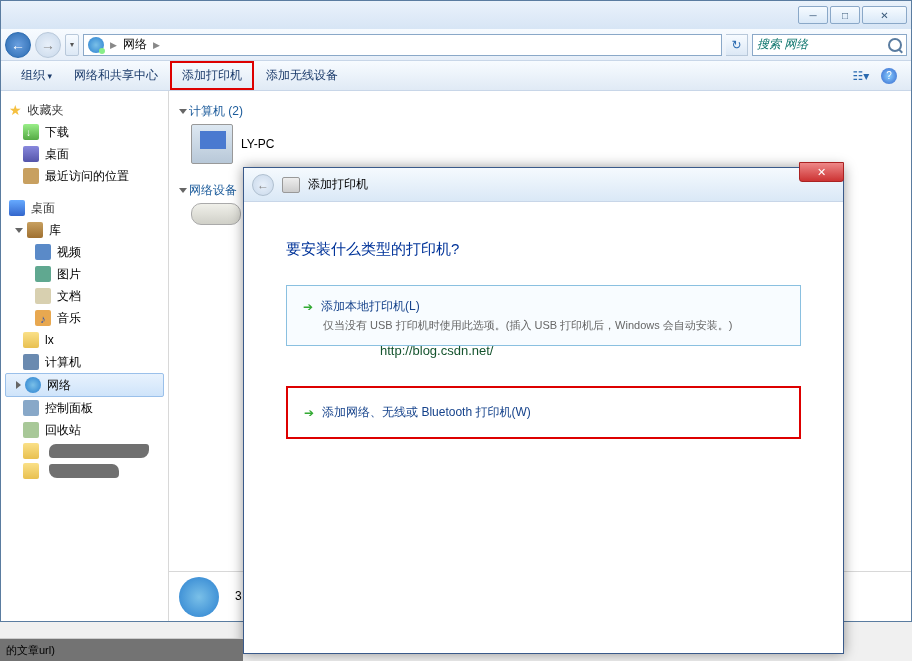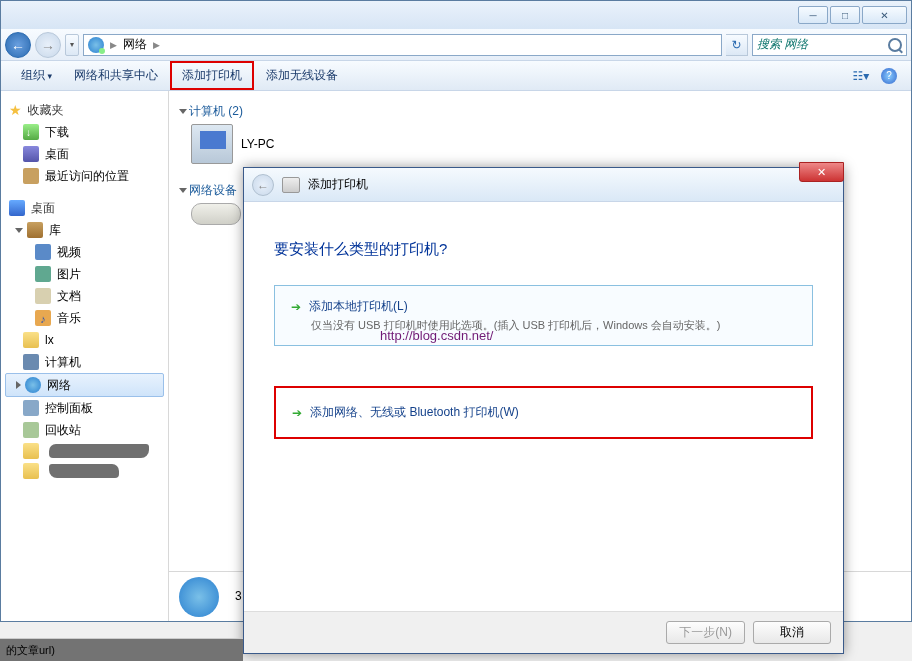--- a/index.html
+++ b/index.html
@@ -68,28 +68,28 @@
 
 .status-area{ position:absolute; bottom:0; left:0; right:0; height:50px; border-top:1px solid #d8d8d8; display:flex; align-items:center; gap:16px; padding:0 10px;}
 .status-icon{ width:40px; height:40px; background: radial-gradient(#7ac0e8,#2a80d0); border-radius:50%;}
 
 
 .dialog{ position:absolute; left:243px; top:167px; width:601px; height:487px; background:#fff; border:1px solid #3a5a8a; box-shadow: 0 0 12px rgba(0,0,0,0.4);}
 .dlg-title{ height:34px; background: linear-gradient(#f5fafe,#dae8f6); display:flex; align-items:center; padding:0 8px; gap:8px; border-bottom:1px solid #c8d6e8;}
 .dlg-back{ width:22px; height:22px; border-radius:50%; background:radial-gradient(#e8f0fa,#c8d8ea); border:1px solid #b0c0d0; display:flex; align-items:center; justify-content:center; color:#888;}
 .printer-icon{ width:18px; height:16px; background:linear-gradient(#eee,#ccc); border:1px solid #999; border-radius:2px;}
 .dlg-close{ position:absolute; right:-1px; top:-6px; width:45px; height:20px; background:linear-gradient(#e88,#c33); border:1px solid #a22; border-radius: 0 0 3px 3px; color:#fff; display:flex; align-items:center; justify-content:center; font-size:11px;}
-.dlg-body{ padding: 18px 30px;}
+.dlg-body{ padding: 18px 42px;}
 .dlg-h{ color:#003399; font-size:15px; margin: 20px 0 26px 0;}
 .option-box{ border:1px solid #8ac0e0; background:#f8fcff; padding:12px 16px; margin-bottom:40px;}
 .option-box.red{ border:2px solid #d00; padding:16px; background:#fff;}
 .opt-title{ color:#15428b; font-size:14px; display:flex; align-items:center; gap:8px;}
 .opt-desc{ color:#666; font-size:11px; margin-left:20px; margin-top:3px;}
 .green-arrow{ color:#3a3; font-size:12px;}
-.watermark{ position:absolute; left:380px; top:328px; color:#701a75; font-size:13px; pointer-events:none;}
+.watermark{ position:absolute; left:380px; top:343px; color:#14532d; font-size:13px; pointer-events:none;}
 .dlg-footer{ position:absolute; bottom:0; left:0; right:0; height:42px; background:#f0f0f0; border-top:1px solid #ddd; display:flex; align-items:center; justify-content:flex-end; gap:8px; padding:0 12px;}
 .dlg-btn{ min-width:78px; height:23px; border:1px solid #aaa; background:linear-gradient(#fdfdfd,#e8e8e8); border-radius:3px; display:flex; align-items:center; justify-content:center; padding:0 12px;}
 .dlg-btn.disabled{ color:#999;}
 
 .footer-strip{ position:absolute; bottom:0; left:0; height:23px; background:#737373; border-top:1px solid #ccc; width:243px; display:flex; align-items:center; padding:0 6px; font-size:11px;}
 </style>
 </head>
 <body>
 
 <div class="explorer-window">
@@ -256,20 +256,16 @@
         </div>
       <div class="opt-desc">仅当没有 USB 打印机时使用此选项。(插入 USB 打印机后，Windows 会自动安装。)</div>
     </div>
     <div class="option-box red">
       <div class="opt-title">
           <span class="green-arrow">➔</span>
           <span>添加网络、无线或 Bluetooth 打印机(W)</span>
         </div>
     </div>
   </div>
-  <div class="dlg-footer">
-    <div class="dlg-btn disabled">下一步(N)</div>
-    <div class="dlg-btn">取消</div>
-  </div>
 </div>
 
 <div class="watermark">http://blog.csdn.net/</div>
 <div class="footer-strip">的文章url)</div>
 
 </body></html>

